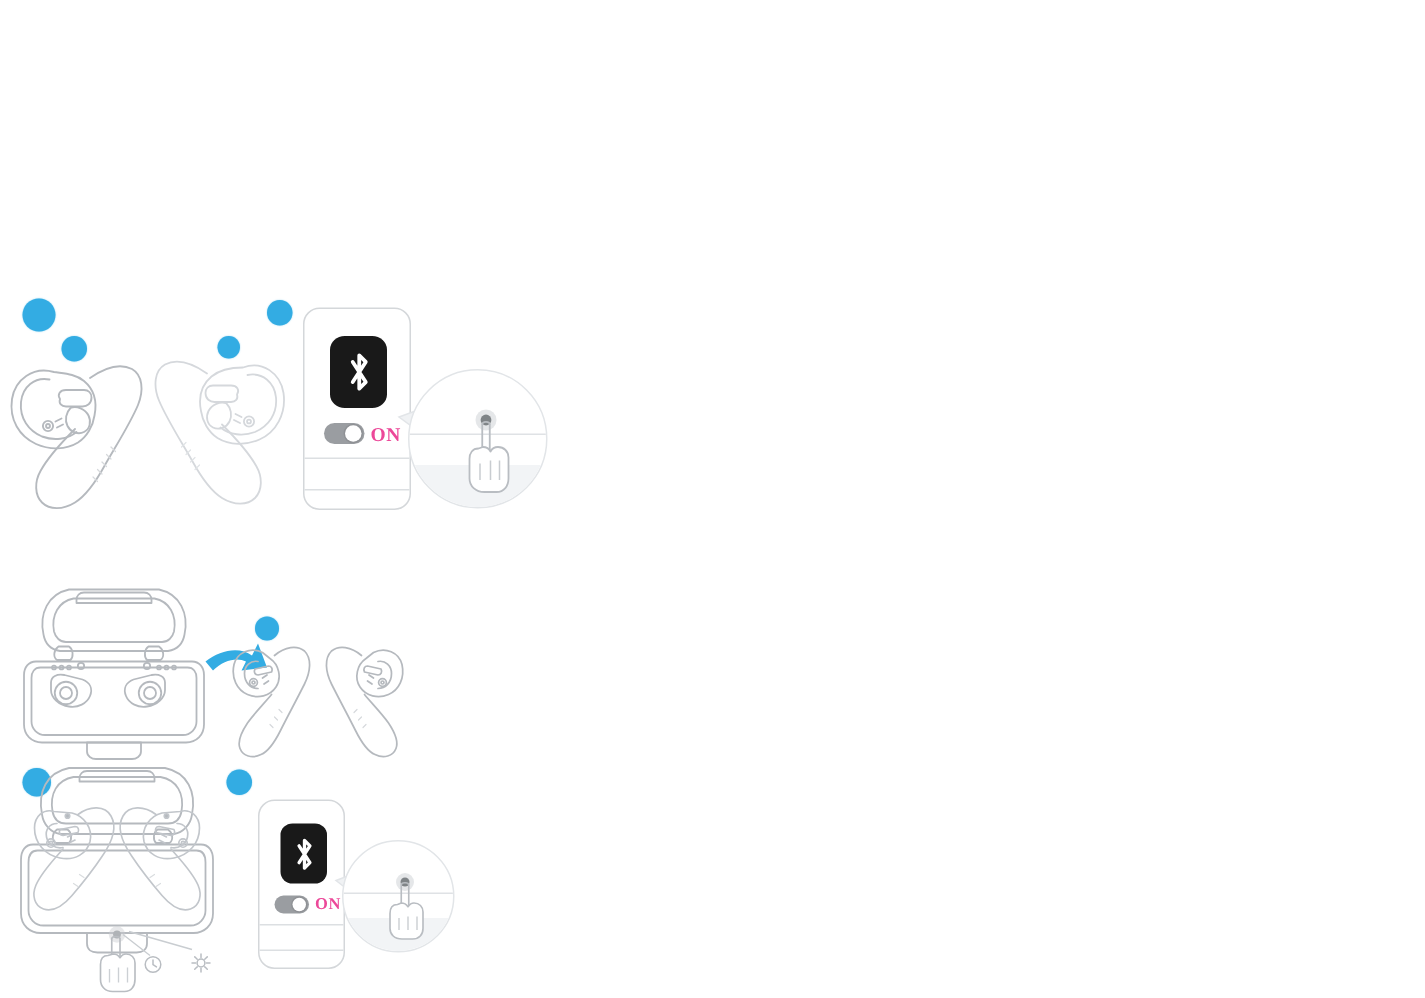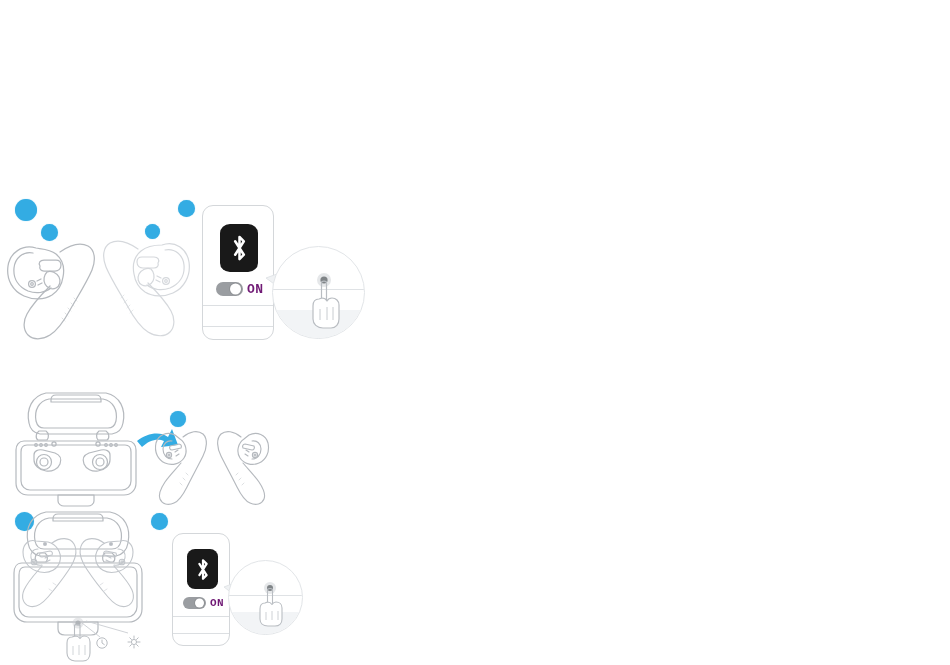--- a/index.html
+++ b/index.html
@@ -50,26 +50,26 @@
     background:#9a9da1;
     border-radius:999px;
     flex:none;
   }
   .toggle .knob{
     position:absolute;top:50%;transform:translateY(-50%);
     background:#ffffff;border-radius:50%;
     box-shadow:0 0 0 1px rgba(0,0,0,.07);
   }
   .on-label{
-    color:#701a75;
+    color:#ec4899;
     font-weight:700;
     letter-spacing:.4px;
     line-height:1;
     margin-left:4px;
-    font-family:Liberation Mono, monospace;
+    font-family:Liberation Serif, serif;
   }
 
   
   .magnifier{
     position:absolute;
     border-radius:50%;
     border:1.2px solid #e2e5e8;
     background:#ffffff;
     overflow:hidden;
   }

